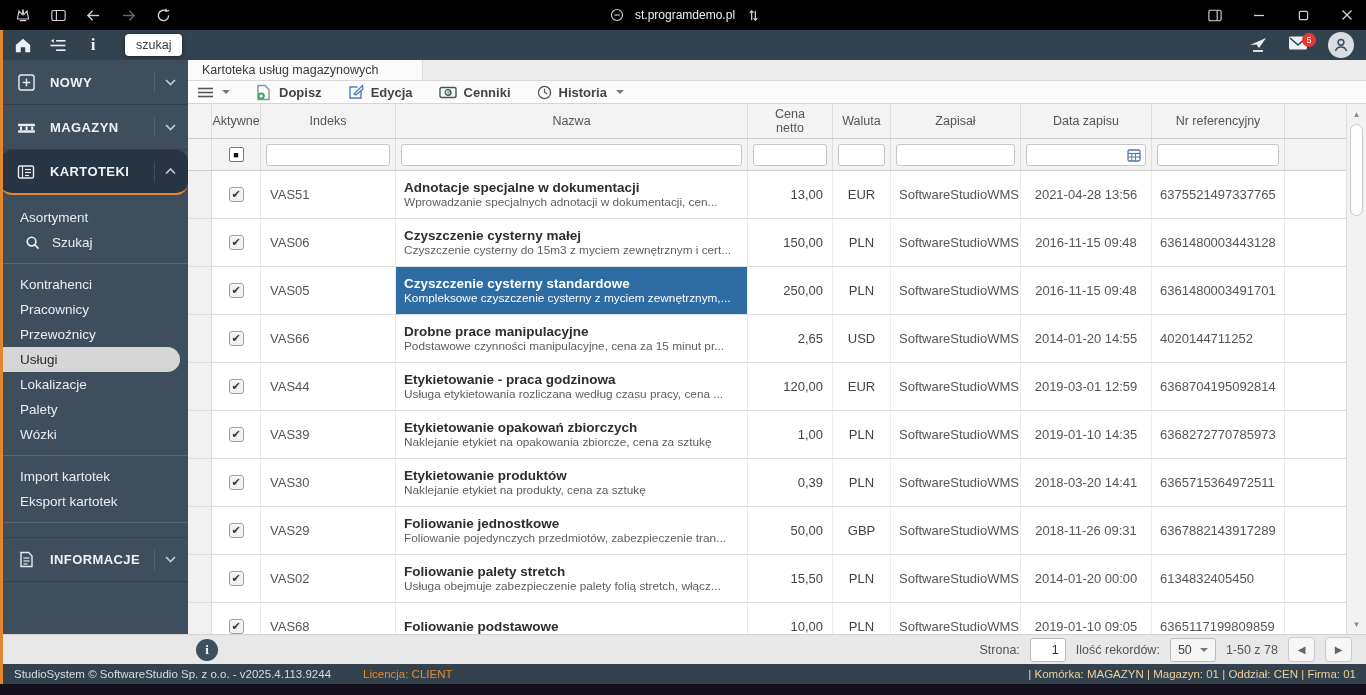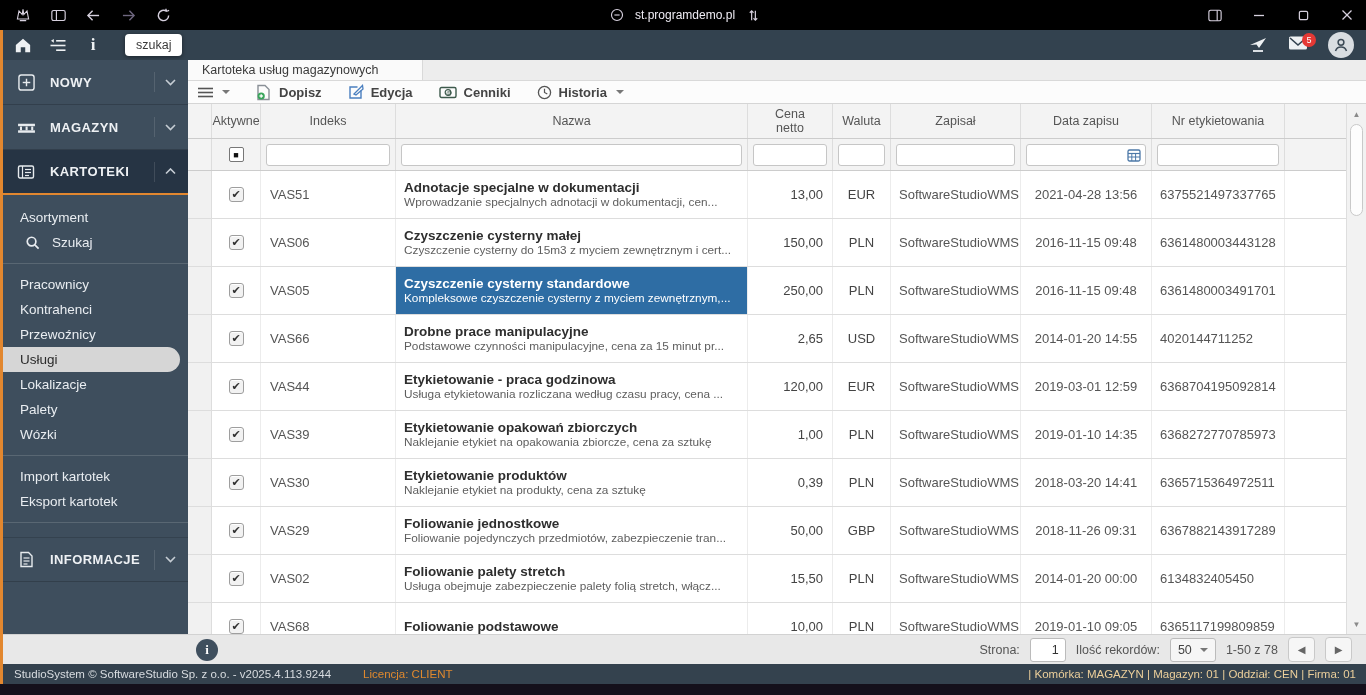--- a/index.html
+++ b/index.html
@@ -24,21 +24,21 @@
   .avatar{width:26px;height:26px;border-radius:50%;background:#d9dde1;display:flex;align-items:center;justify-content:center;color:#3c4a56;}
 
   
   .accent{position:absolute;left:0;top:30px;width:3px;height:654px;background:#e2872f;z-index:50;}
 
   
   .sidebar{position:absolute;left:0;top:60px;width:188px;height:574px;background:#3e4e5d;color:#eef1f4;}
   .section{height:45px;display:flex;align-items:center;padding:0 12px 0 16px;border-bottom:1px solid rgba(0,0,0,.18);font-size:13px;font-weight:bold;letter-spacing:.4px;cursor:pointer;}
   .section .s-ic{width:20px;height:20px;margin-right:14px;display:flex;align-items:center;justify-content:center;color:#e7ebee;}
   .section .chev{margin-left:auto;color:#c6cdd4;padding-left:10px;border-left:1px solid rgba(255,255,255,.12);height:20px;display:flex;align-items:center;}
-  .section.active{background:#263444;border-bottom:2px solid #e2872f;}
+  .section.active{background:#263444;border-bottom:2px solid #e2872f;border-radius:12px;}
   .submenu{padding:10px 0 6px 0;}
   .sm-item{height:25px;display:flex;align-items:center;padding-left:20px;font-size:13.5px;color:#e9edf1;cursor:pointer;}
   .sm-item .sm-ic{width:18px;height:18px;margin-right:11px;display:flex;align-items:center;justify-content:center;margin-left:3px;}
   .sm-item.with-ic{padding-left:20px;}
   .sm-item.selected{background:#d6d6d6;color:#2a2a2a;border-radius:0 13px 13px 0;margin-right:8px;}
   .sm-div{height:1px;background:rgba(255,255,255,.14);margin:8px 0;}
 
   
   .main{position:absolute;left:188px;top:60px;width:1178px;height:574px;background:#fff;}
   .tabstrip{height:21px;background:#ededed;border-bottom:1px solid #d9d9d9;display:flex;}
@@ -278,24 +278,24 @@
         <span class="sm-ic">
             <svg width="15" height="15" viewBox="0 0 16 16">
               <circle cx="7" cy="7" r="4.6" fill="none" stroke="currentColor" stroke-width="1.8"></circle>
               <line x1="10.5" y1="10.5" x2="14.5" y2="14.5" stroke="currentColor" stroke-width="1.8"></line>
             </svg>
           </span>
         <span>Szukaj</span>
       </div>
       <div class="sm-div"></div>
       <div class="sm-item">
+          <span>Kontrahenci</span>
+        </div>
+      <div class="sm-item">
           <span>Pracownicy</span>
-        </div>
-      <div class="sm-item">
-          <span>Kontrahenci</span>
         </div>
       <div class="sm-item">
           <span>Przewoźnicy</span>
         </div>
       <div class="sm-item selected">
           <span>Usługi</span>
         </div>
       <div class="sm-item">
           <span>Lokalizacje</span>
         </div>
@@ -393,21 +393,21 @@
 
     <div class="thead">
       <div class="th col-ind"></div>
       <div class="th col-akt">Aktywne</div>
       <div class="th col-idx">Indeks</div>
       <div class="th col-naz">Nazwa</div>
       <div class="th col-prc" style="padding:0 18px;">Cena netto</div>
       <div class="th col-cur">Waluta</div>
       <div class="th col-zap">Zapisał</div>
       <div class="th col-dat">Data zapisu</div>
-      <div class="th col-ref">Nr etykietowania</div>
+      <div class="th col-ref">Nr referencyjny</div>
       <div class="th col-fill"></div>
     </div>
 
     <div class="tfilter">
       <div class="tf col-ind"></div>
       <div class="tf col-akt">
           <span class="cb-ind">■</span>
         </div>
       <div class="tf col-idx">
           <input style="">

